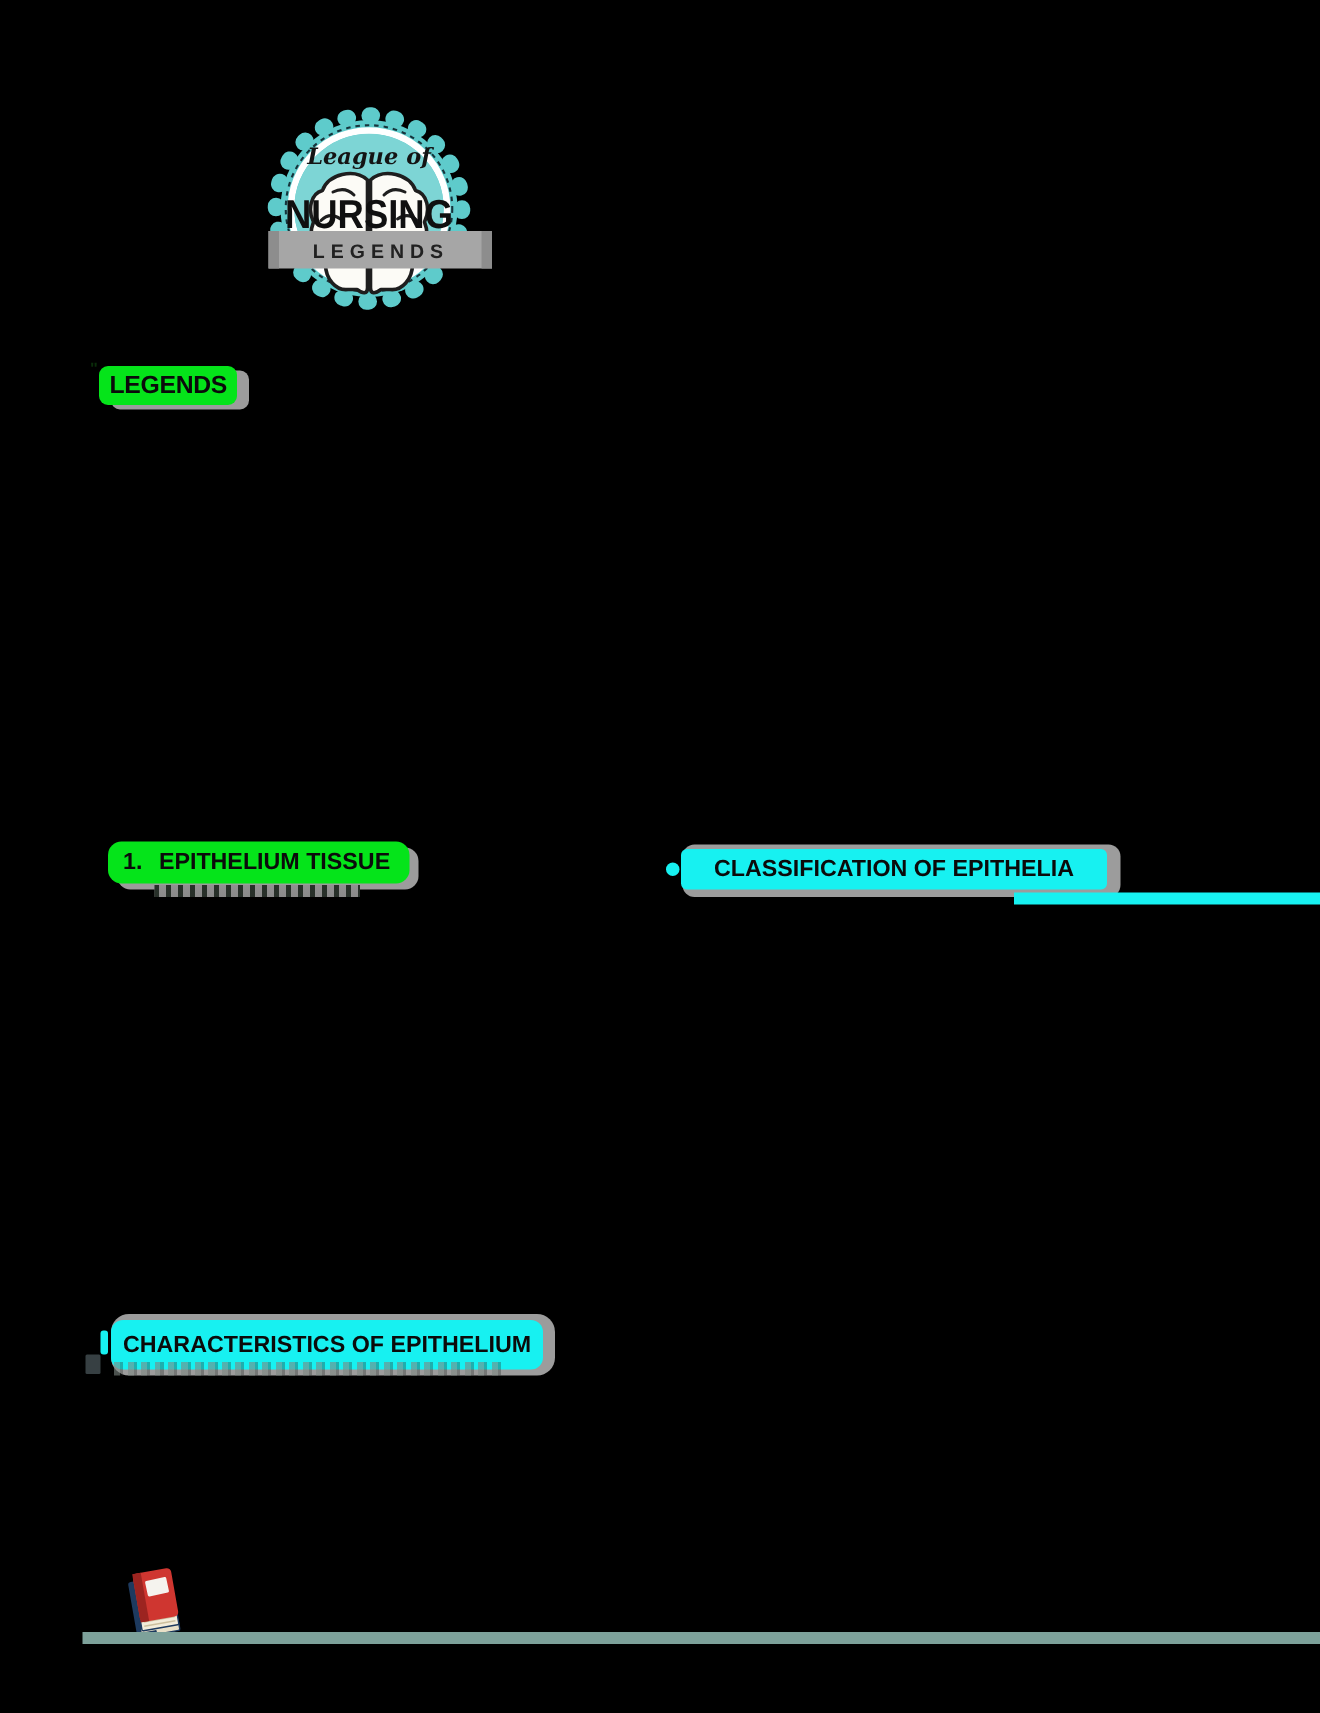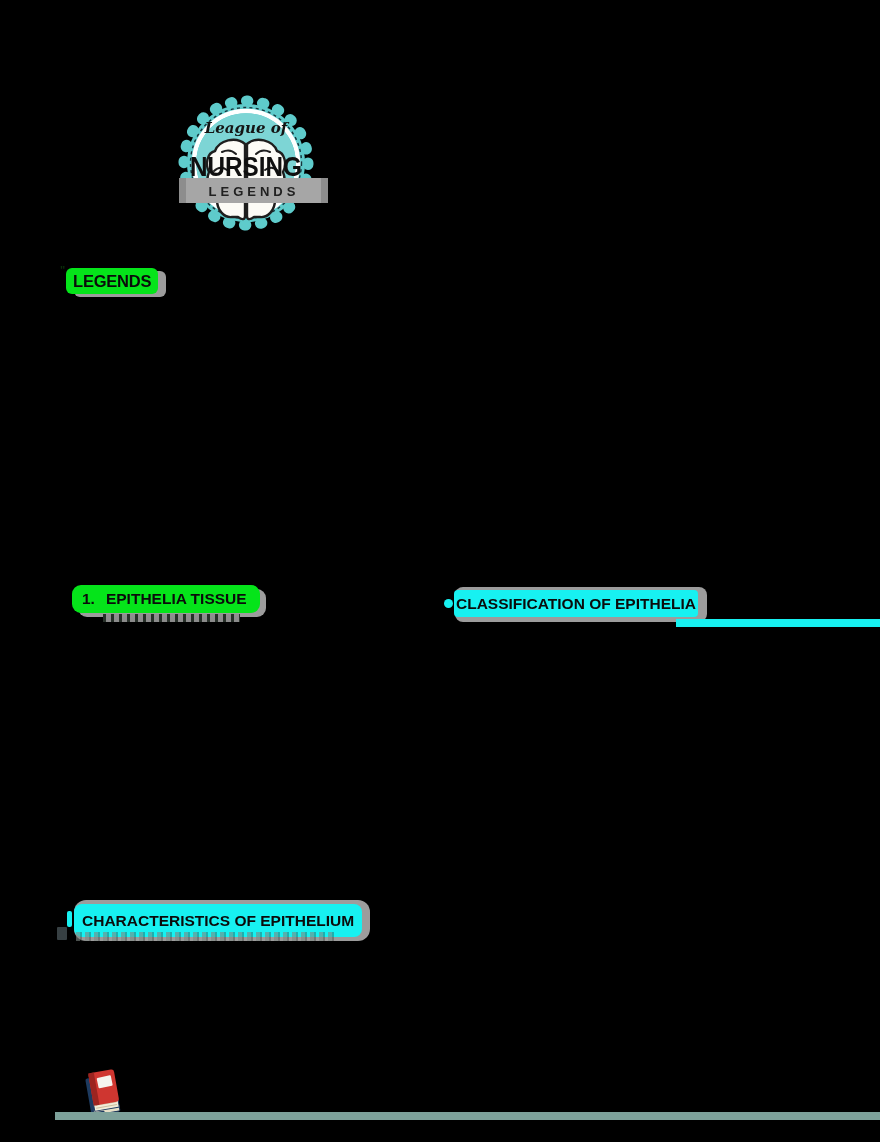--- a/index.html
+++ b/index.html
@@ -27,21 +27,21 @@
   #h-tissue .quote{
     position:absolute;left:-6px;top:-3px;font-size:11px;color:#0a2d0a;
   }
   #h-epithelial{
     left:72px;top:561px;height:28px;padding:0 13px 0 10px;
     border-radius:9px;font-size:15.5px;
     box-shadow:6px 4px 0 0 #9c9c9c;
   }
   #h-epithelial .num{margin-right:11px;}
   #h-classification{
-    left:454px;top:566px;height:27px;padding:0 2px;
+    left:454px;top:566px;height:27px;padding:0 22px;
     border-radius:4px;font-size:15.5px;
     box-shadow:5px 1px 0 4px #9c9c9c;
   }
   #h-characteristics{
     left:74px;top:880px;height:27px;padding:3px 8px;
     border-radius:8px;font-size:15.5px;
     box-shadow:4px 0 0 4px #9c9c9c;
     align-items:center;
   }
   
@@ -65,21 +65,21 @@
     background:#49565a;opacity:.75;border-radius:1px;
   }
   
   .divider{position:absolute;left:55px;top:1088px;width:825px;height:8px;}
   
   .book{position:absolute;left:82px;top:1043px;width:46px;height:50px;}
 </style>
 </head>
 <body>
 
-<div class="page" style="background: rgb(0, 0, 0); margin-top: 24px;">
+<div class="page" style="background: rgb(0, 0, 0);">
 
   <div class="logo">
     <svg viewBox="0 0 164 150" width="164" height="150">
 
       <circle cx="80" cy="77" r="62" fill="none" stroke="#5ecbcb" stroke-width="11" stroke-dasharray="1.5 14.73" stroke-linecap="round"></circle>
       <circle cx="80" cy="77" r="59" fill="#5ecbcb"></circle>
       <circle cx="80" cy="77" r="55.5" fill="none" stroke="#16343c" stroke-width="1.4" stroke-dasharray="3 3.3"></circle>
       <circle cx="80" cy="77" r="52" fill="none" stroke="#ffffff" stroke-width="4.5"></circle>
       <circle cx="80" cy="77" r="49.8" fill="#7dd5d5"></circle>
 
@@ -106,21 +106,21 @@
     </svg>
   </div>
 
   <div class="hl" id="h-tissue" style="background: rgb(5, 228, 26);">
     <span class="quote">"</span>
     <span>LEGENDS</span>
   </div>
 
   <div class="hl" id="h-epithelial" style="background: rgb(5, 228, 26);">
     <span class="num">1.</span>
-    <span>EPITHELIA TISSUE</span>
+    <span>EPITHELIUM TISSUE</span>
   </div>
   <div class="ghost-1"></div>
 
   <div class="dot-cyan" style="background: rgb(23, 241, 241);"></div>
   <div class="hl" id="h-classification" style="background: rgb(23, 241, 241);">
     <span>CLASSIFICATION OF EPITHELIA</span>
   </div>
   <div class="strip-cyan" style="background: rgb(23, 241, 241);"></div>
 
   <div class="tick-cyan" style="background: rgb(23, 241, 241);"></div>

